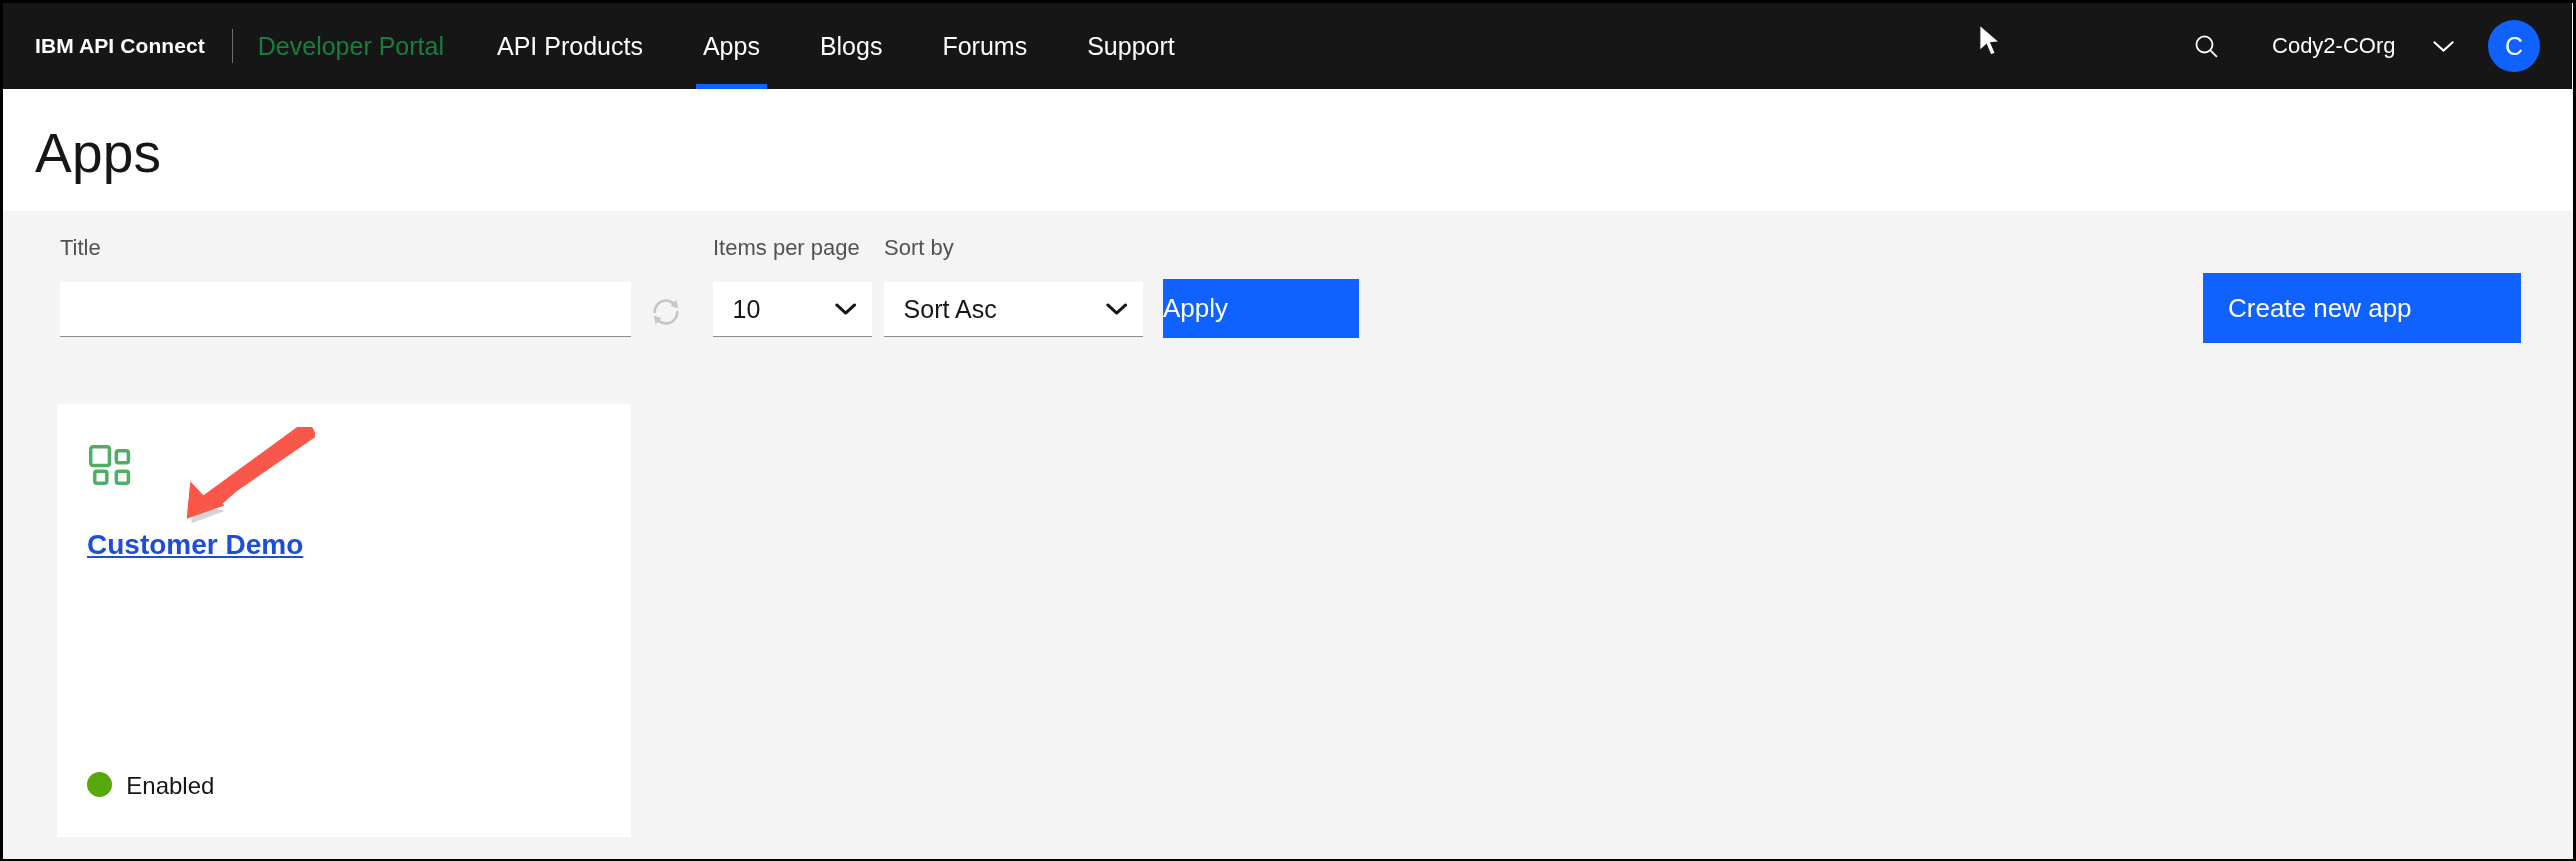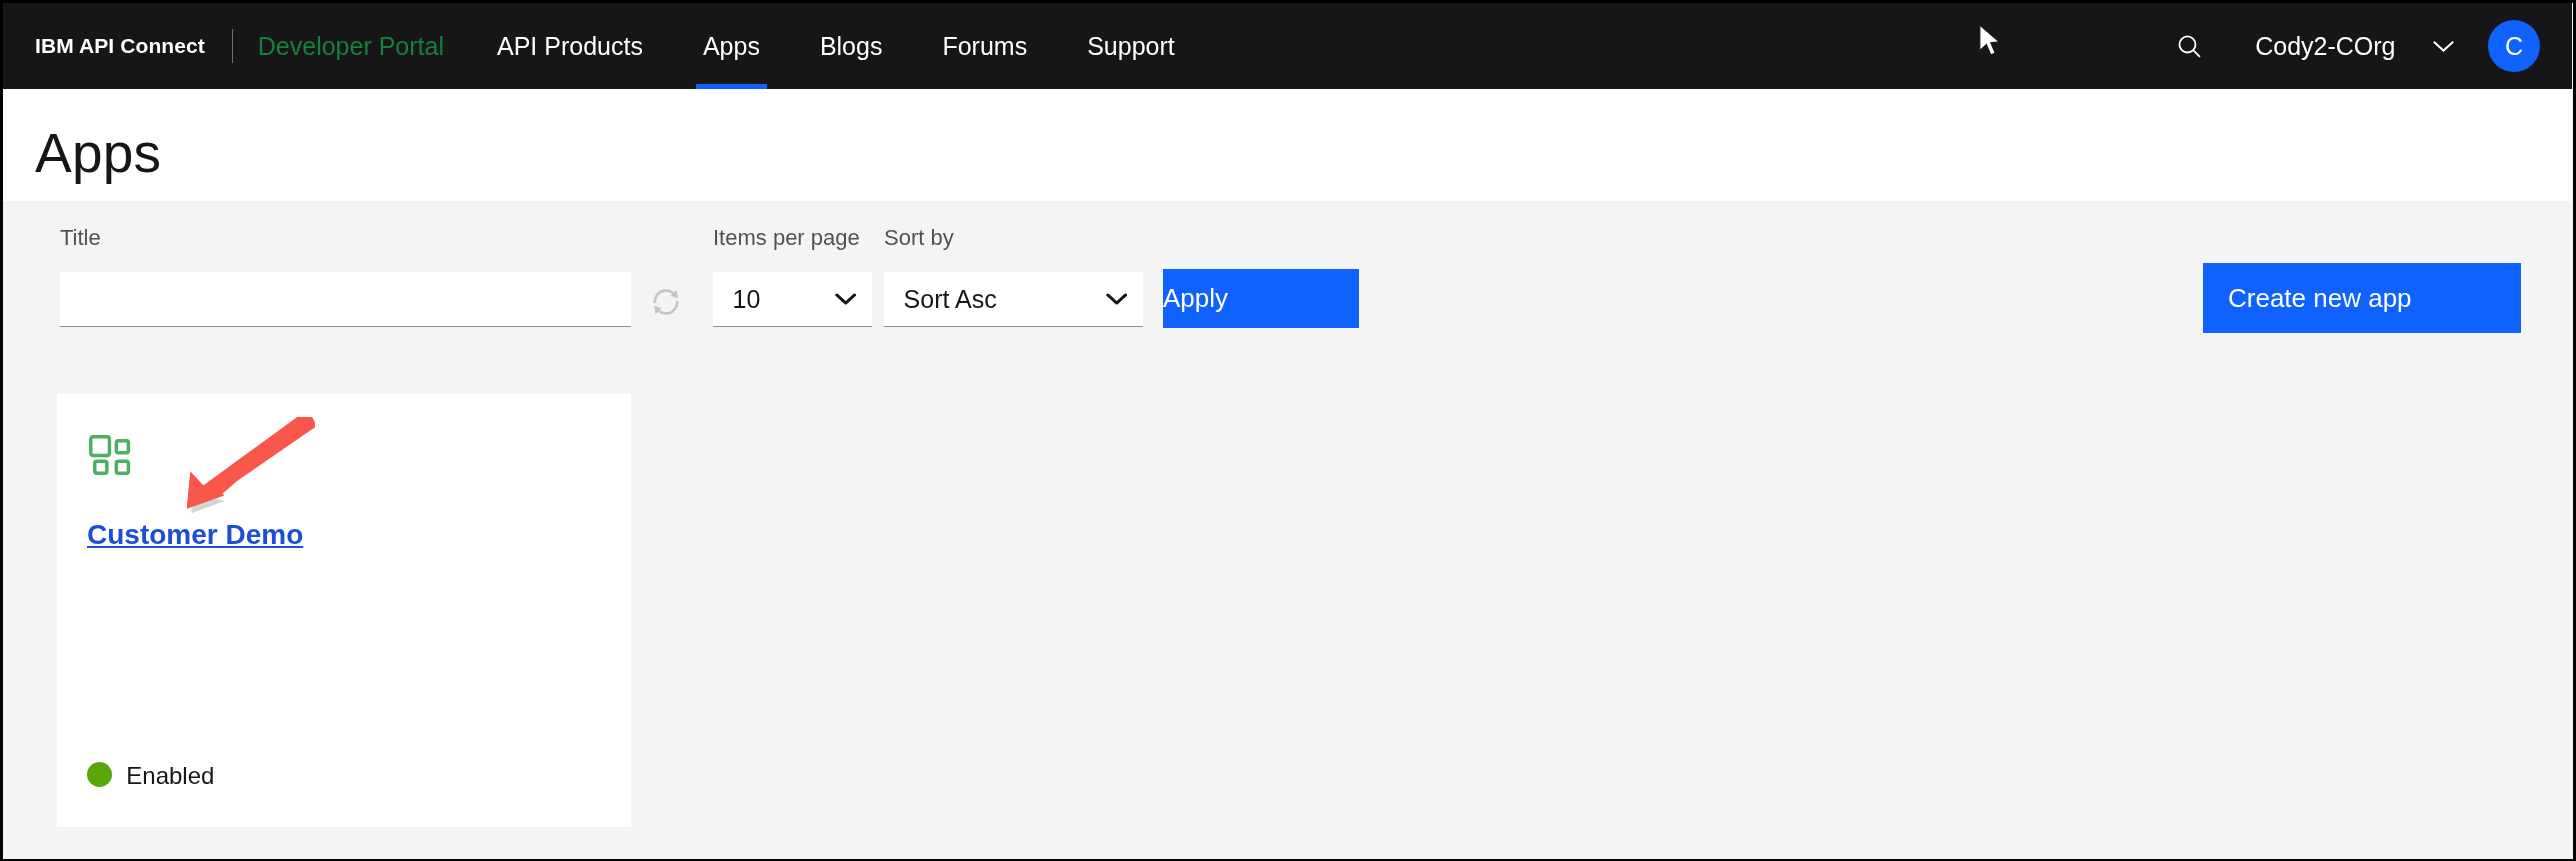--- a/index.html
+++ b/index.html
@@ -96,21 +96,21 @@
   .icon-btn {
     display: flex;
     align-items: center;
     justify-content: center;
     width: 71px;
     height: 86px;
     cursor: pointer;
   }
 
   .org-name {
-    font-size: 25px;
+    font-size: 22px;
     color: #ffffff;
     white-space: nowrap;
     padding: 0 16px 0 30px;
     cursor: pointer;
   }
 
   .chev-btn {
     display: flex;
     align-items: center;
     justify-content: center;
@@ -156,21 +156,21 @@
     margin-left: 32px;
     font-size: 55px;
     font-weight: 300;
     color: #161616;
     letter-spacing: 0.2px;
   }
 
   
   .content {
     position: absolute;
-    left: 0; top: 198px;
+    left: 0; top: 208px;
     width: 2569px;
     height: 640px;
     background: #f4f4f4;
     text-decoration: underline;
   }
 
   
   .toolbar {
     position: absolute;
     left: 0; top: 0;

